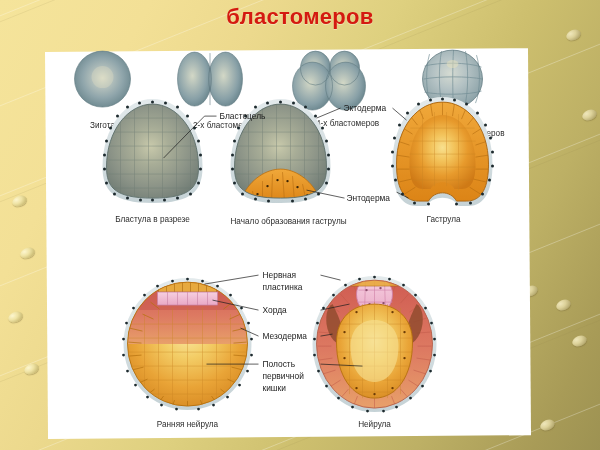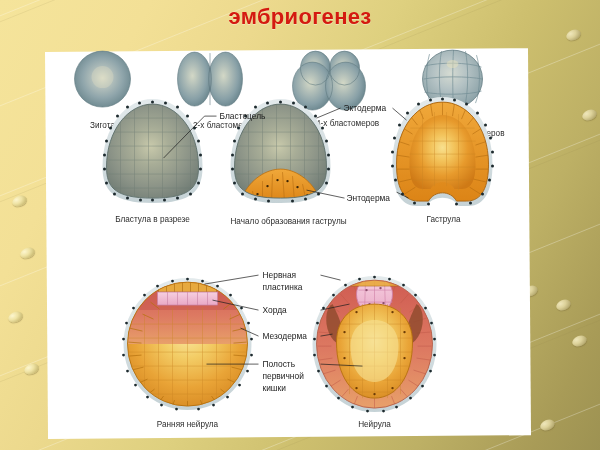--- a/index.html
+++ b/index.html
@@ -85,21 +85,21 @@
     <div class="bead" style="left:24px;top:364px;"></div>
     <div class="bead dark" style="left:523px;top:286px;"></div>
     <div class="bead dark" style="left:556px;top:300px;"></div>
     <div class="bead dark" style="left:572px;top:336px;"></div>
     <div class="bead dark" style="left:540px;top:420px;"></div>
     <div class="bead dark" style="left:582px;top:110px;"></div>
     <div class="bead dark" style="left:566px;top:30px;"></div>
   </div>
 </div>
 
-<div id="title">эмбриогенез</div>
+<div id="title">бластомеров</div>
 
 <div id="figure-panel">
  <div id="figure-inner">
   <svg id="figure" width="492" height="396" viewBox="0 0 492 396">
 
     <defs>
 
       <radialGradient id="gZyg" cx="50%" cy="48%" r="62%">
         <stop offset="0%" stop-color="#d9dcc9"></stop>
         <stop offset="26%" stop-color="#b6c2bd"></stop>

